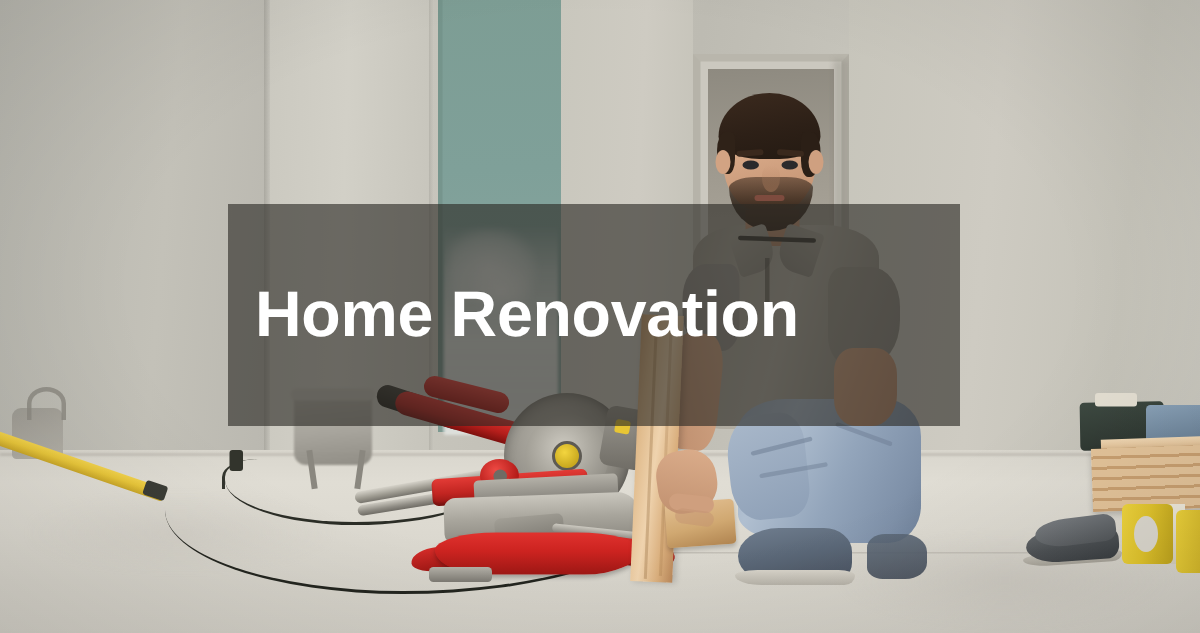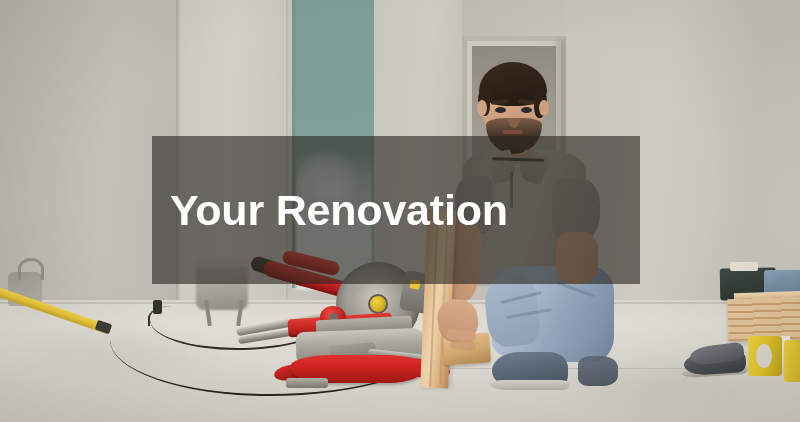--- a/index.html
+++ b/index.html
@@ -691,16 +691,16 @@
     <div class="tape1-hole"></div>
     <div class="tape2"></div>
     <div class="slipper-sole"></div>
     <div class="slipper1"></div>
     <div class="slipper2"></div>
 
     <div class="vignette"></div>
   </div>
 
   <div class="overlay">
-    <div class="headline">Your Renovation</div>
+    <div class="headline">Home Renovation</div>
   </div>
 
 </div>
 
 </body></html>

